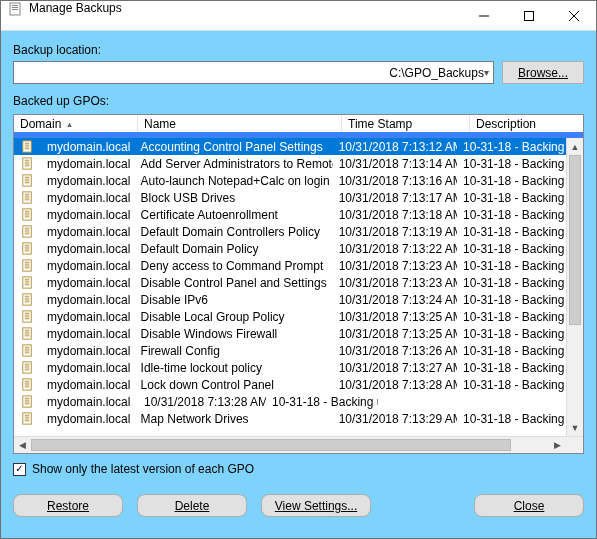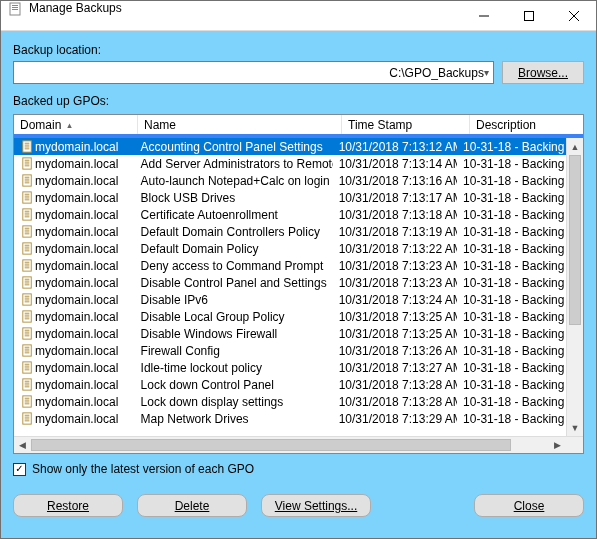--- a/index.html
+++ b/index.html
@@ -51,21 +51,21 @@
   .btn {
     height:23px; min-width:82px; border:1px solid #adadad; background:#e1e1e1;
     display:flex; align-items:center; justify-content:center; padding:0 10px;
     font-size:12px; cursor:default;text-decoration:underline;
   }
   .list-wrap {
     border:1px solid #828790; background:#fff; height:340px; display:flex; flex-direction:column;
     margin-top:2px;
   }
   .cols {
-    display:flex; height:23px; border-bottom:4px solid #3b82f6; align-items:center;
+    display:flex; height:23px; border-bottom:6px solid #3b82f6; align-items:center;
     background:#fff; font-size:12px; color:#000;
   }
   .col-h {
     height:100%; display:flex; align-items:center; padding:0 6px; border-right:1px solid #e5e5e5;
   }
   .col-h.sorted::after { content:"▴"; font-size:9px; margin-left:6px; color:#666; }
   .rows-viewport { flex:1; overflow:hidden; position:relative; display:flex; }
   .rows { flex:1; overflow:hidden; }
   .vscroll {
     width:17px; background:#f0f0f0; border-left:1px solid #ddd; position:relative;
@@ -79,21 +79,21 @@
   }
   .hscroll .arrow { width:17px; display:flex; align-items:center; justify-content:center; font-size:9px; color:#555; }
   .hscroll .track { flex:1; position:relative; }
   .hscroll .thumb { position:absolute; top:2px; bottom:2px; left:0; width:480px; background:#cdcdcd; border:1px solid #bbb; }
   .hscroll .corner { width:17px; background:#f0f0f0; }
   .row {
     display:flex; height:17px; align-items:center; font-size:12px;
   }
   .row.selected { background:#0078d7; color:#fff; }
   .cell { padding:0 6px; overflow:hidden; white-space:nowrap; }
-  .cell.domain { display:flex; align-items:center; gap:0; }
+  .cell.domain { display:flex; align-items:center; gap:12px; }
   .row-icon { width:15px; height:15px; flex-shrink:0; display:flex; align-items:center; }
   .check-row { display:flex; align-items:center; gap:6px; margin-top:8px; }
   .check-box {
     width:13px; height:13px; border:1px solid #333; background:#fff; display:flex;
     align-items:center; justify-content:center; font-size:10px; line-height:1;
   }
   .btn-row { display:flex; gap:14px; margin-top:18px; }
   .btn-row .btn { min-width:110px; height:23px;border-radius:8px; }
   .btn-row .spacer { flex:1; }
   
@@ -416,21 +416,20 @@
                   <svg width="15" height="15" viewBox="0 0 16 16">
                     <rect x="3" y="2" width="9" height="12" fill="#fff" stroke="#b08f3a"></rect>
                     <rect x="5" y="4" width="5" height="1" fill="#b08f3a"></rect>
                     <rect x="5" y="6" width="5" height="1" fill="#b08f3a"></rect>
                     <rect x="5" y="8" width="5" height="1" fill="#b08f3a"></rect>
                     <rect x="5" y="10" width="5" height="1" fill="#b08f3a"></rect>
                   </svg>
                 </span>
                 <span>mydomain.local</span>
               </div>
-              <div class="cell w-name">Lock down display settings</div>
               <div class="cell w-ts">10/31/2018 7:13:28 AM</div>
               <div class="cell w-desc">10-31-18 - Backing up a</div>
             </div>
             <div class="row">
               <div class="cell domain w-domain">
                 <span class="row-icon">
                   <svg width="15" height="15" viewBox="0 0 16 16">
                     <rect x="3" y="2" width="9" height="12" fill="#fff" stroke="#b08f3a"></rect>
                     <rect x="5" y="4" width="5" height="1" fill="#b08f3a"></rect>
                     <rect x="5" y="6" width="5" height="1" fill="#b08f3a"></rect>

